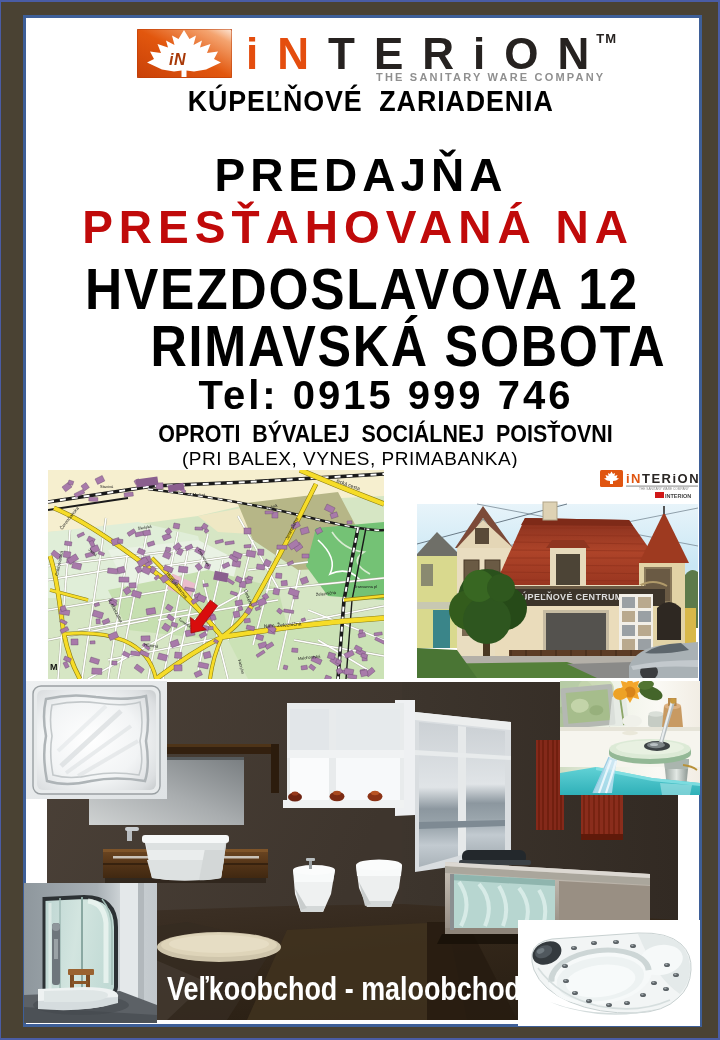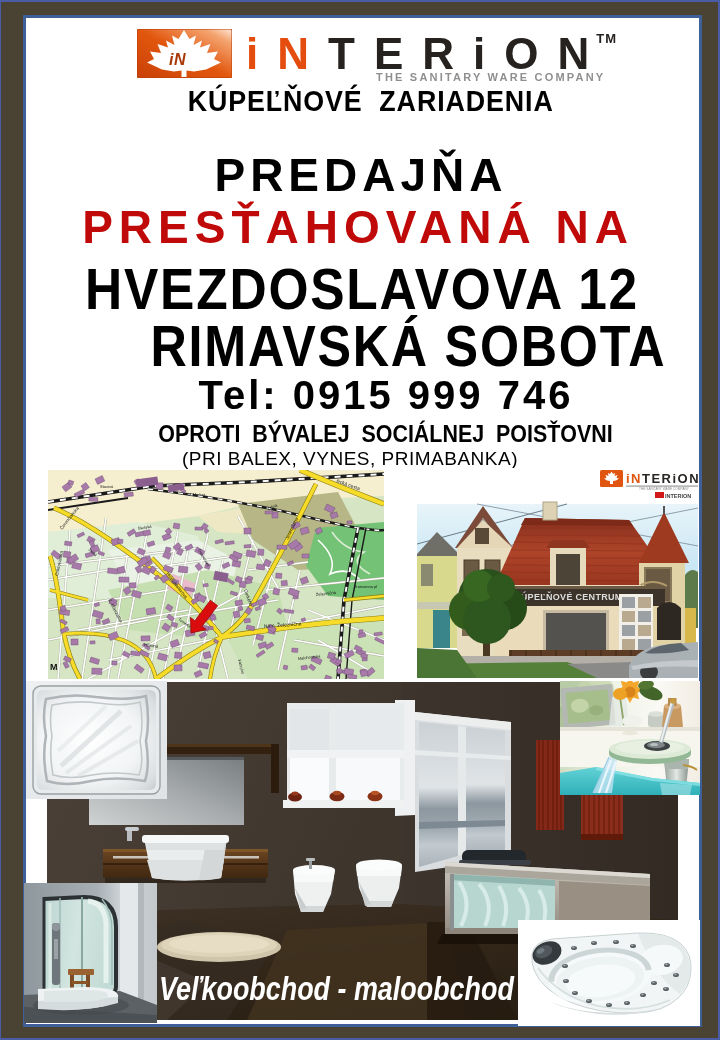--- a/index.html
+++ b/index.html
@@ -610,21 +610,21 @@
       <rect x="262" y="178" width="3" height="9" fill="#9aa0a2"></rect>
       <rect x="259" y="176" width="9" height="3" rx="1" fill="#b9bfc1"></rect>
       <path d="M309,183 L355,183 L352,206 L344,225 L320,225 L312,206 Z" fill="#edefef"></path>
       <path d="M309,183 L355,183 L354,194 L310,194 Z" fill="#f8fafa"></path>
       <ellipse cx="332" cy="183" rx="23" ry="5.5" fill="#fbfcfc"></ellipse>
       <path d="M344,225 L320,225 L318,219 L346,219 Z" fill="#d4d8d8"></path>
       <path d="M312,200 L324,222 L318,224 Z" fill="#c9cdcd"></path>
     </svg>
 </div>
 
-<div class="abs" style="left:159px;top:970px;font-size:33px;font-weight:bold;font-style:italic;color:#fff;white-space:nowrap;"><span style="display:inline-block;transform:scaleX(0.815);transform-origin:left;">Veľkoobchod - maloobchod</span></div>
+<div class="abs" style="left:167px;top:970px;font-size:33px;font-weight:bold;color:#fff;white-space:nowrap;"><span style="display:inline-block;transform:scaleX(0.815);transform-origin:left;">Veľkoobchod - maloobchod</span></div>
 
 <div class="abs" style="left:26px;top:681px;width:141px;height:118px;">
 <svg width="141" height="118" viewBox="0 0 141 118">
       <defs>
 <radialGradient id="gbc" cx="0.45" cy="0.5" r="0.75">
 <stop offset="0" stop-color="#ffffff"></stop>
           <stop offset="0.55" stop-color="#f2f4f5"></stop>
           <stop offset="0.85" stop-color="#dcdfe1"></stop>
           <stop offset="1" stop-color="#c6cacc"></stop>
 </radialGradient>

